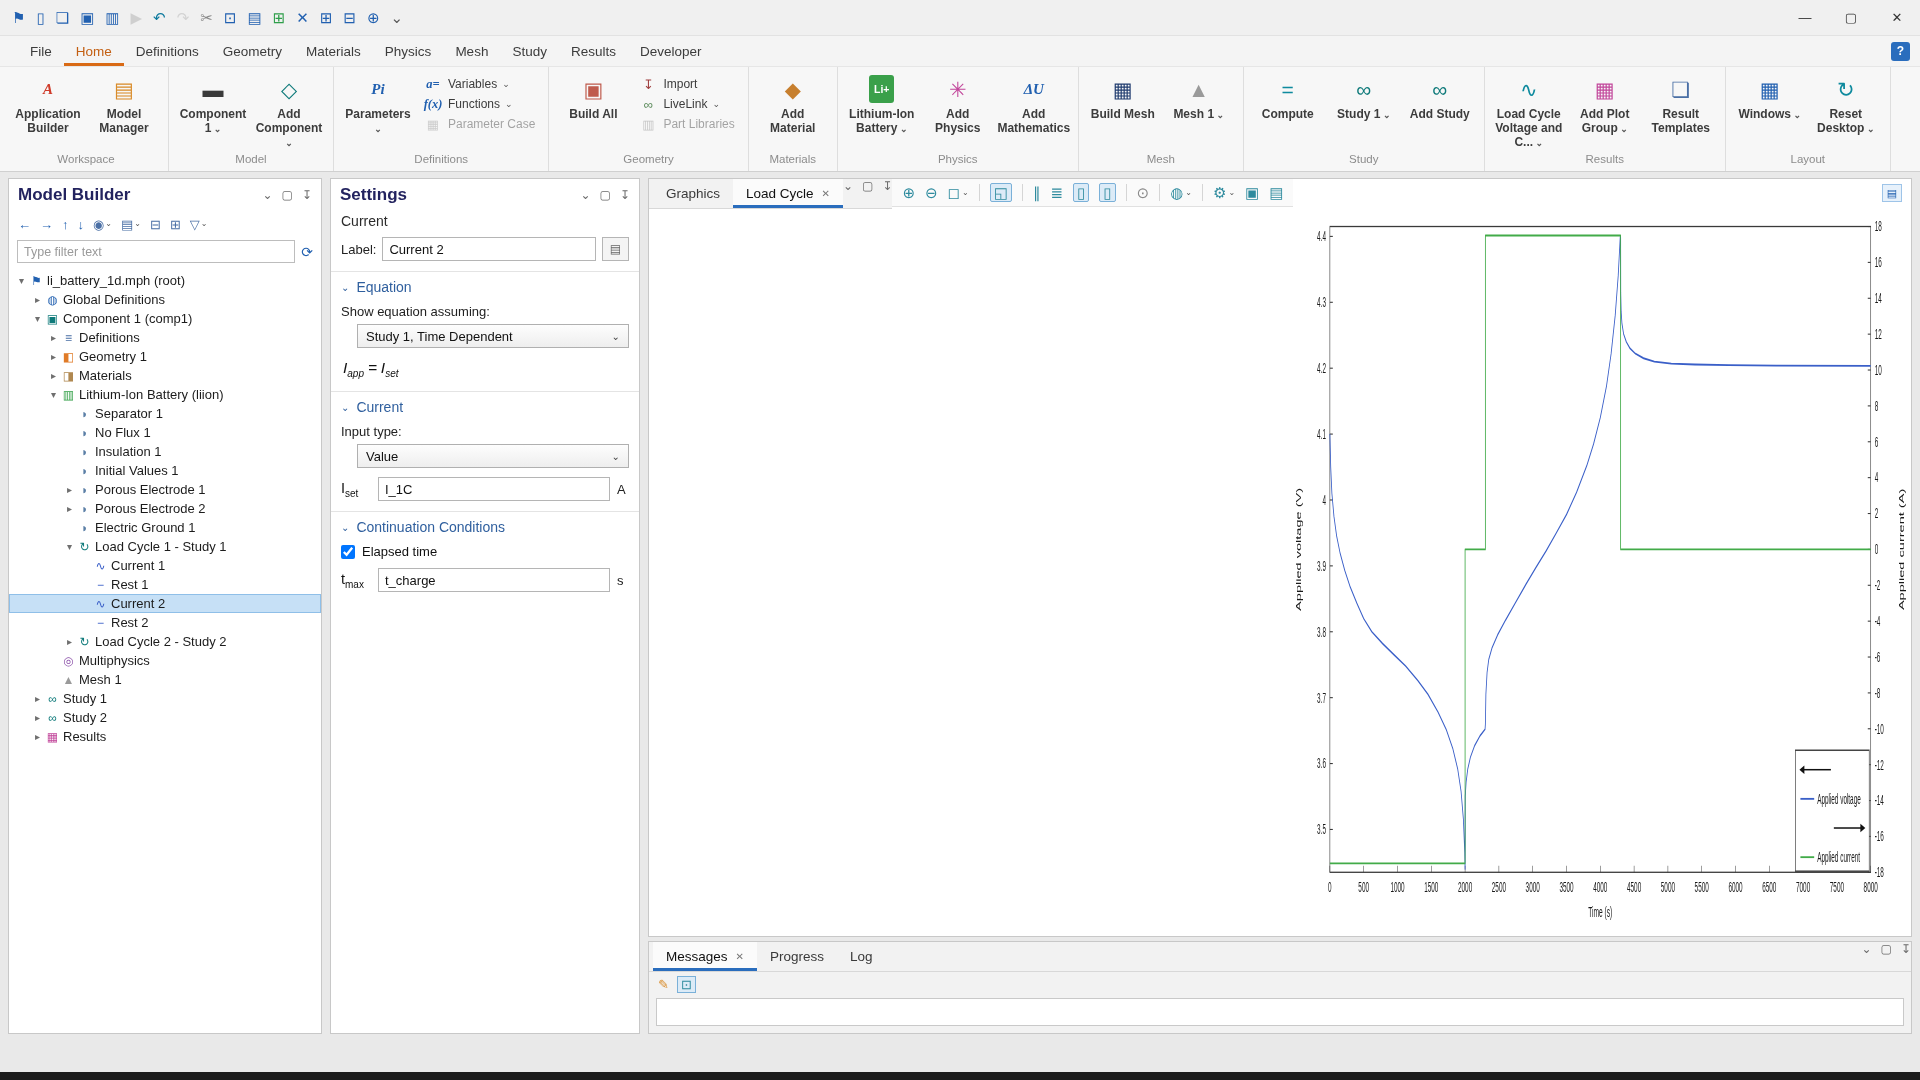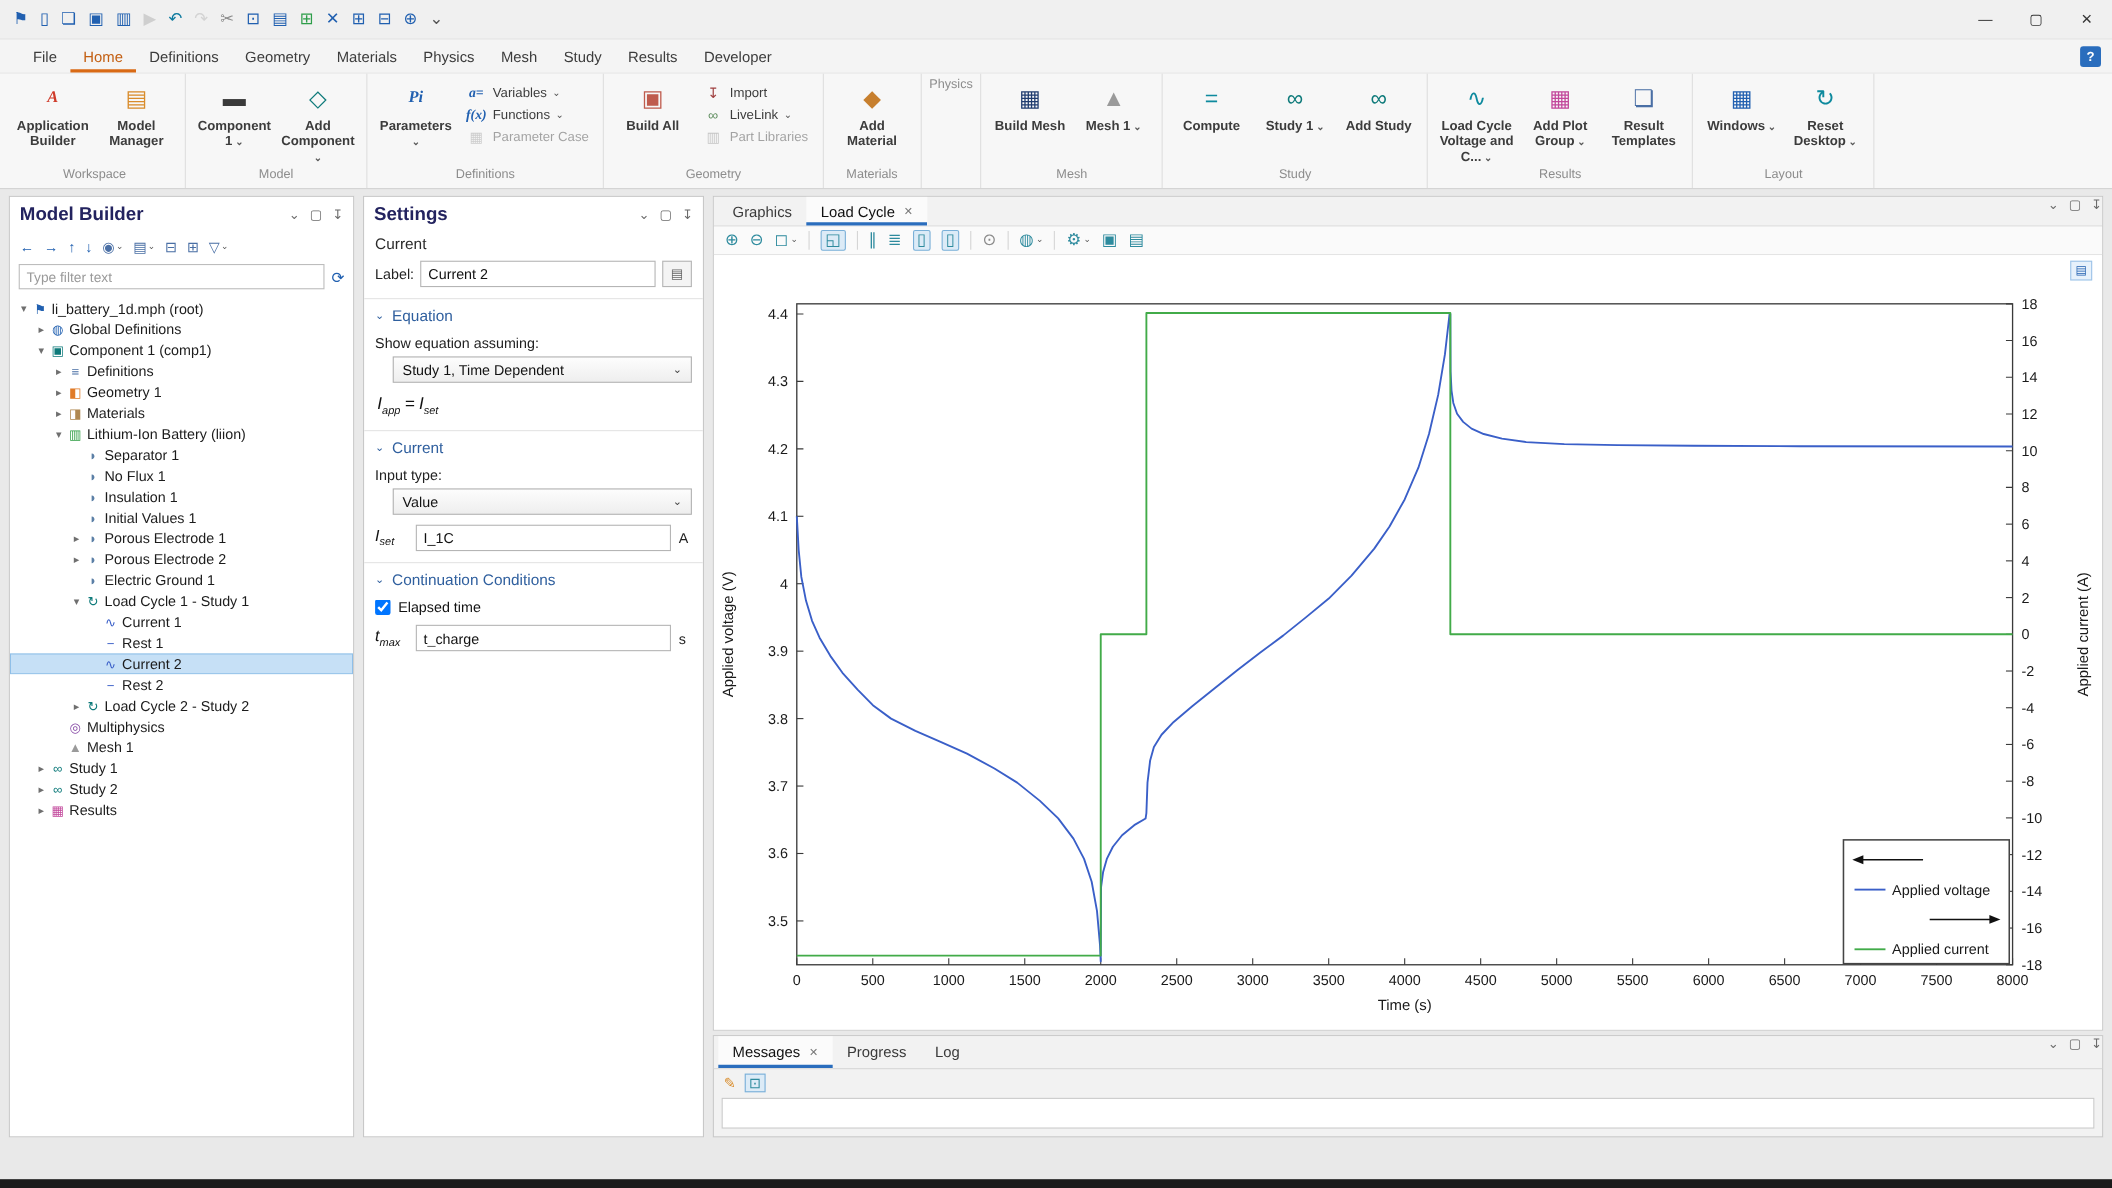--- a/index.html
+++ b/index.html
@@ -36,21 +36,21 @@
 .rsmall{display:flex;align-items:center;gap:5px;font-size:12px;color:#3c3c3c;padding:1px 4px;white-space:nowrap;}
 .ricon-s{font-size:13px;width:20px;text-align:center;line-height:1;}
 .ricon-s.tglyph{font-family:"Liberation Serif",serif;font-style:italic;font-weight:bold;font-size:12.5px;}
 .rarr{font-size:9px;color:#555;}
 
 
 .panel{background:#fff;border:1px solid #c8c8c8;}
 .main{position:absolute;top:172px;left:0;right:0;bottom:42px;}
 .mb-panel{position:absolute;left:8px;top:6px;width:314px;bottom:4px;display:flex;flex-direction:column;}
 .set-panel{position:absolute;left:330px;top:6px;width:310px;bottom:4px;overflow:hidden;}
-.gfx-panel{position:absolute;left:648px;top:6px;right:8px;height:759px;display:flex;flex-direction:column;}
+.gfx-panel{position:absolute;left:648px;top:6px;right:8px;height:759px;display:flex;flex-direction:row;}
 .msg-panel{position:absolute;left:648px;top:769px;right:8px;bottom:4px;background:#f2f2f2;display:flex;flex-direction:column;}
 
 .panel-header{height:32px;display:flex;align-items:center;padding:0 9px;}
 .panel-title{font-size:17px;font-weight:600;color:#23235f;}
 .ph-icons{margin-left:auto;display:flex;gap:9px;color:#6b6b6b;font-size:12px;}
 .ph-icons span{cursor:default;}
 
 
 .mb-toolbar{height:26px;display:flex;align-items:center;gap:9px;padding:0 9px;font-size:13px;color:#2160b0;}
 .mbt-icon{display:flex;align-items:center;gap:1px;line-height:1;}
@@ -75,21 +75,21 @@
 .sq-btn{width:27px;height:24px;border:1px solid #b5b5b5;background:#f4f4f4;color:#666;display:flex;align-items:center;justify-content:center;font-size:12px;}
 .section{border-top:1px solid #e4e4e4;padding:7px 10px 4px;}
 .section-header{display:flex;align-items:center;gap:7px;color:#2f5f9e;font-size:14px;}
 .chev{font-size:10px;}
 .cap{font-size:13px;color:#222;margin:9px 0 5px;}
 .dropdown{height:24px;border:1px solid #b0b0b0;background:linear-gradient(#fdfdfd,#eeeeee);display:flex;align-items:center;justify-content:space-between;padding:0 8px;font-size:13px;color:#111;margin-left:16px;}
 .dd-arr{font-size:10px;color:#444;}
 .equation{font-family:"Liberation Serif",serif;font-style:italic;font-size:15.5px;color:#111;margin:11px 2px 8px;}
 .equation sub,.sym sub{font-size:10px;}
 .sym-row{display:flex;align-items:center;gap:7px;margin:9px 0 6px;}
-.sym{font-family:"Liberation Serif",serif;font-style:italic;font-size:14.5px;width:30px;color:#111;}
+.sym{font-family:"Liberation Serif",serif;font-size:14.5px;width:30px;color:#111;}
 .unit{font-size:13px;color:#222;width:12px;}
 .chk-row{display:flex;align-items:center;gap:7px;margin:9px 0 4px;font-size:13px;color:#111;}
 .chk-row input{width:14px;height:14px;}
 
 
 .tabbar{height:30px;background:#f2f2f2;border-bottom:1px solid #d8d8d8;display:flex;align-items:stretch;padding-left:4px;}
 .tabs{display:flex;align-items:stretch;}
 .tab{display:flex;align-items:center;gap:8px;padding:0 13px;font-size:13.5px;color:#3a3a3a;}
 .tab.active{background:#fbfbfb;box-shadow:inset 0 -3px 0 #2a6dbd;color:#101010;}
 .tab-x{font-size:10px;color:#777;}
@@ -239,20 +239,34 @@
       <div class="rgroup">
         <div class="ritems">
           <div class="rbig">
             <span class="ricon" style="color: rgb(199, 127, 46);">◆</span>
             <span class="rlbl">Add Material</span>
           </div>
         </div>
         <div class="rglabel">Materials</div>
       </div>
       <div class="rgroup">
+        <div class="ritems">
+          <div class="rbig">
+            <span class="ricon boxed">Li+</span>
+            <span class="rlbl">Lithium-Ion Battery<span class="rarr2"> ⌄</span></span>
+          </div>
+          <div class="rbig">
+            <span class="ricon" style="color: rgb(194, 71, 155);">✳</span>
+            <span class="rlbl">Add Physics</span>
+          </div>
+          <div class="rbig">
+            <span class="ricon tglyph" style="color: rgb(33, 96, 176);">ΔU</span>
+            <span class="rlbl">Add Mathematics</span>
+          </div>
+        </div>
         <div class="rglabel">Physics</div>
       </div>
       <div class="rgroup">
         <div class="ritems">
           <div class="rbig">
             <span class="ricon" style="color: rgb(31, 59, 110);">▦</span>
             <span class="rlbl">Build Mesh</span>
           </div>
           <div class="rbig">
             <span class="ricon" style="color: rgb(154, 154, 154);">▲</span>

